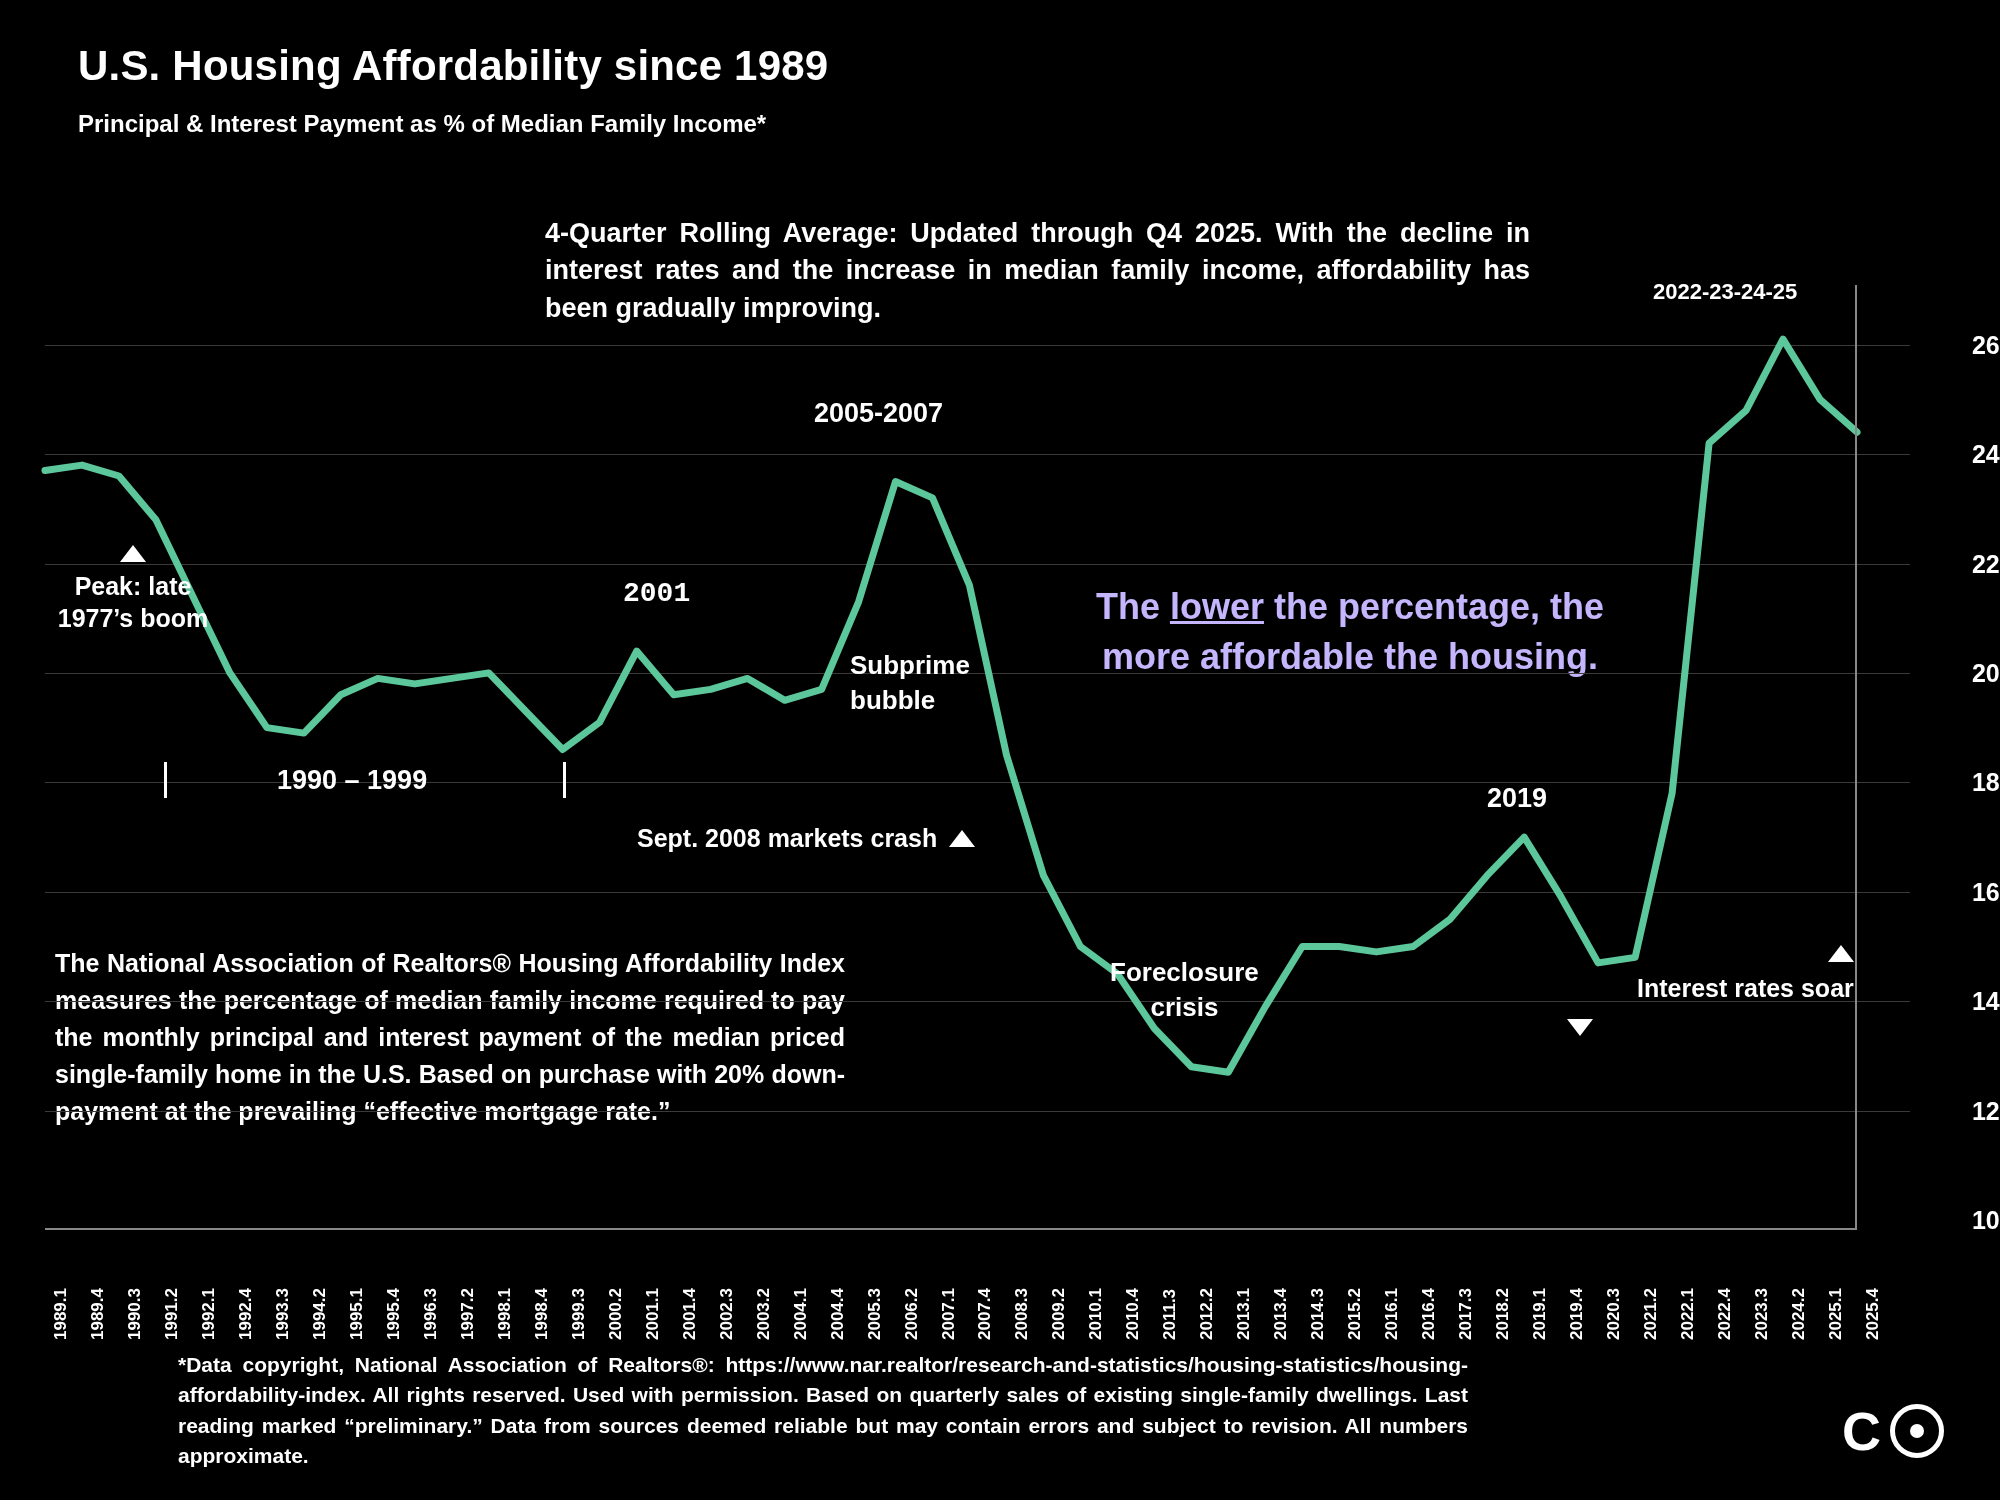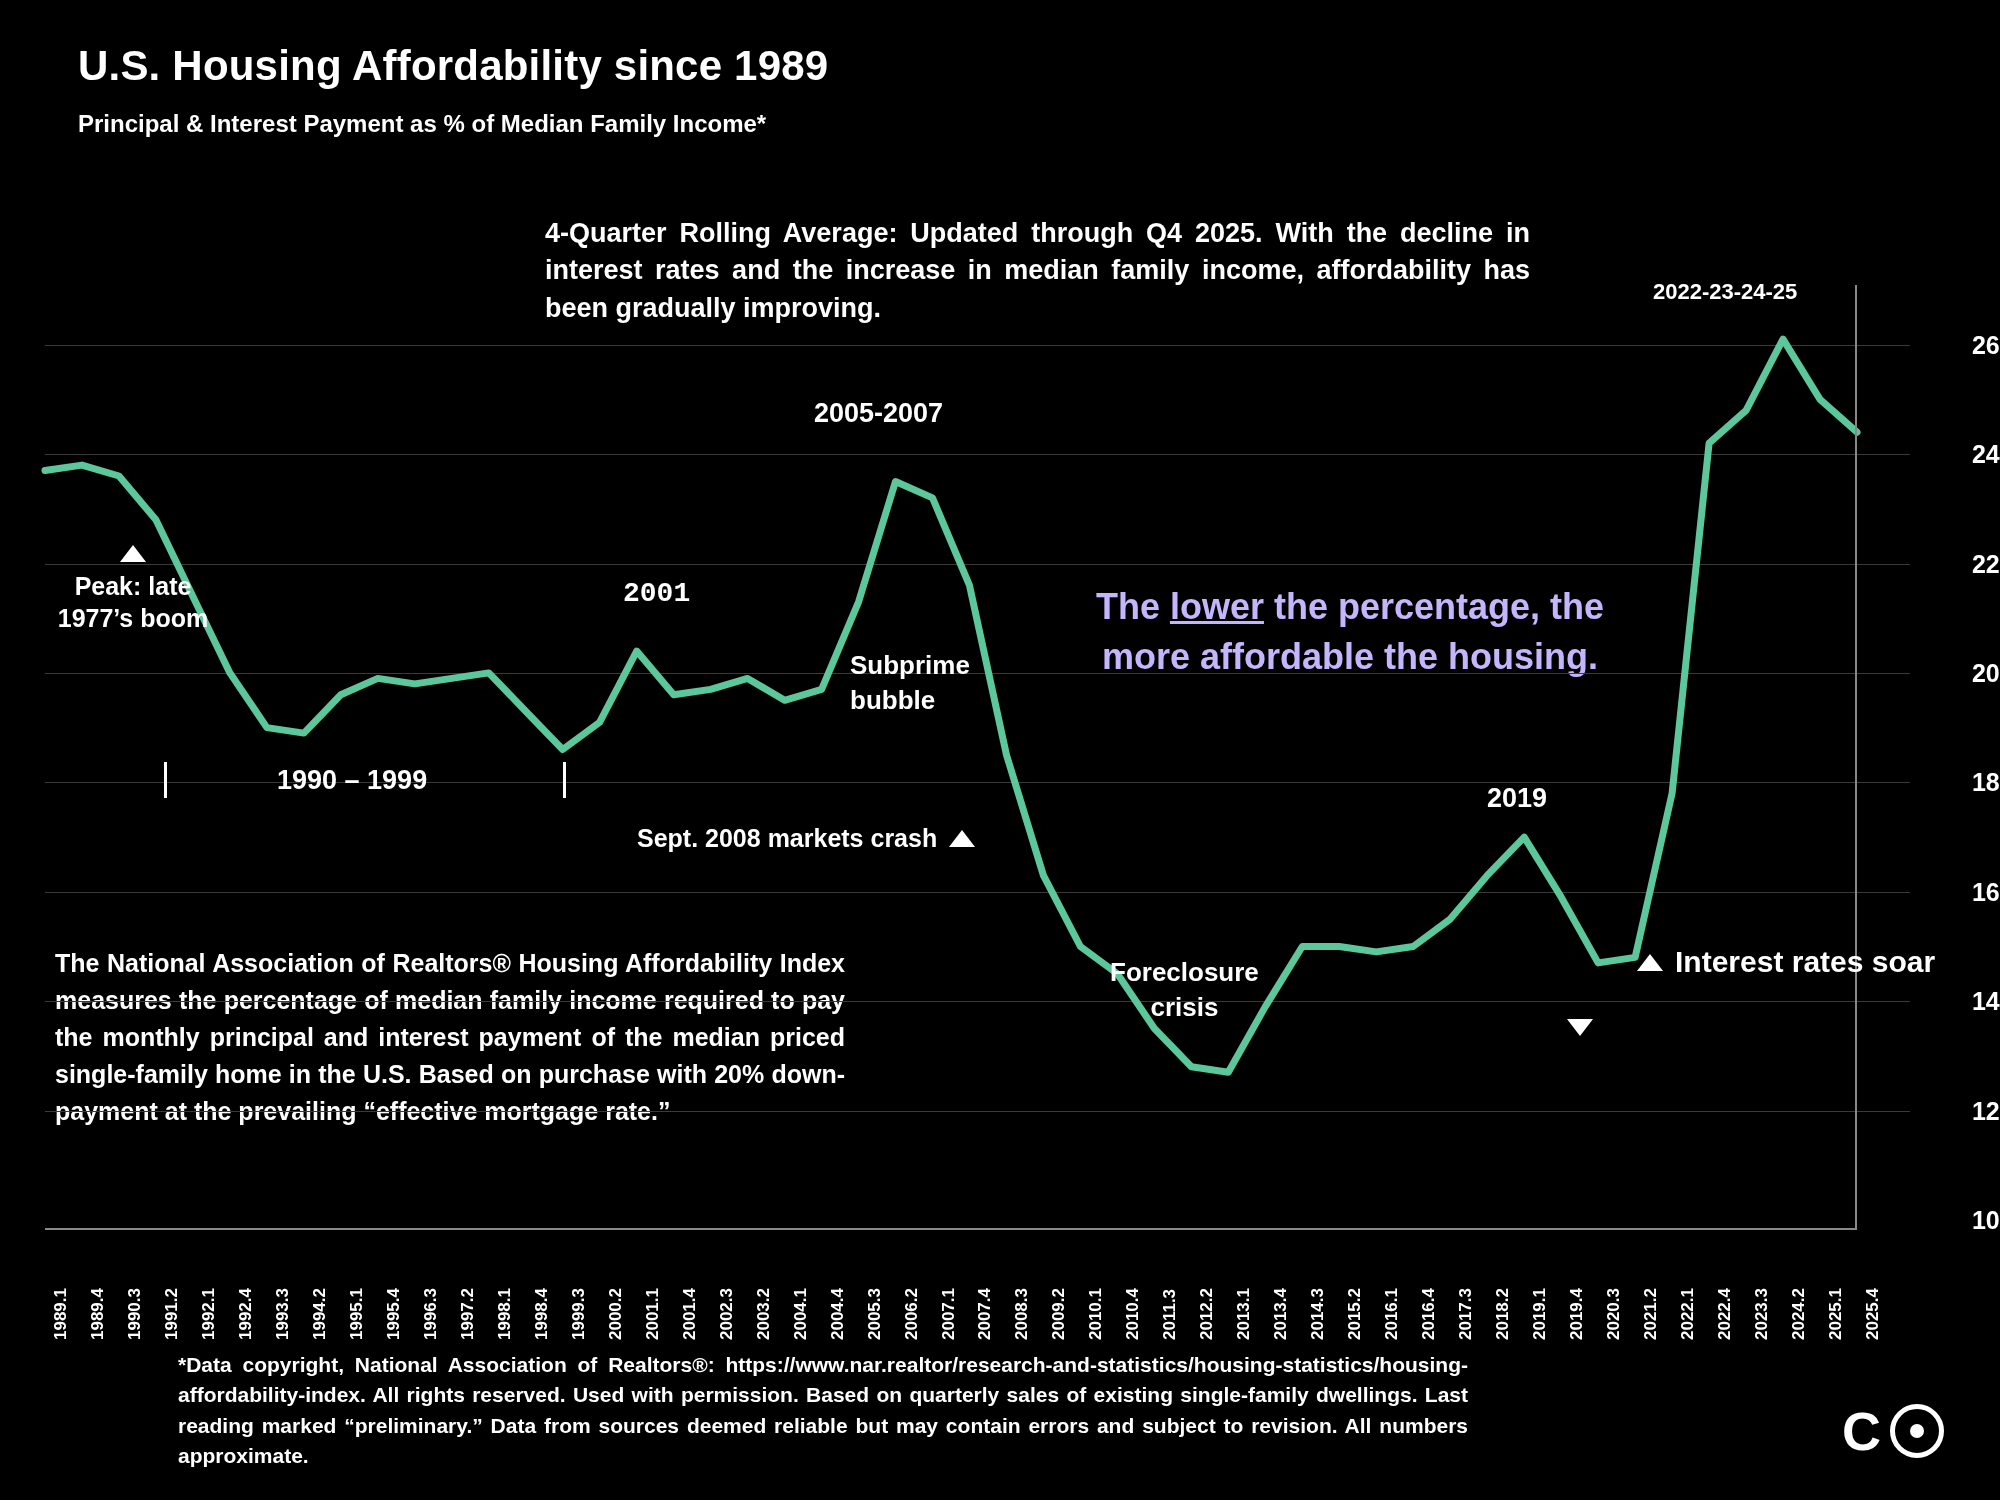--- a/index.html
+++ b/index.html
@@ -169,21 +169,21 @@
 </div>
 
 <div class="anno" style="left:1487px;top:783px;font-size:27px;">
   <span>2019</span>
 </div>
 
 <div class="anno" style="left:1452px;top:985px;font-size:25px;line-height:1.35;text-align:center;width:255px;white-space:pre-line;">
   <div class="tri tri-down" style="margin:0 auto 8px;"></div>
 </div>
 
-<div class="anno" style="left:1637px;top:945px;font-size:30px;display:flex;align-items:center;gap:12px;">
+<div class="anno" style="left:1637px;top:945px;font-size:25px;display:flex;align-items:flex-end;gap:12px;flex-direction:column;">
   <span class="tri tri-up"></span>
   <span>Interest rates soar</span>
 </div>
 
 <div class="anno" style="left:1653px;top:246px;font-size:22px;margin-top:33px;">
   <span>2022-23-24-25</span>
 </div>
 
 <div class="footnote">*Data copyright, National Association of Realtors®: https://www.nar.realtor/research-and-statistics/housing-statistics/housing-affordability-index. All rights reserved. Used with permission. Based on quarterly sales of existing single-family dwellings. Last reading marked “preliminary.” Data from sources deemed reliable but may contain errors and subject to revision. All numbers approximate.</div>
 

